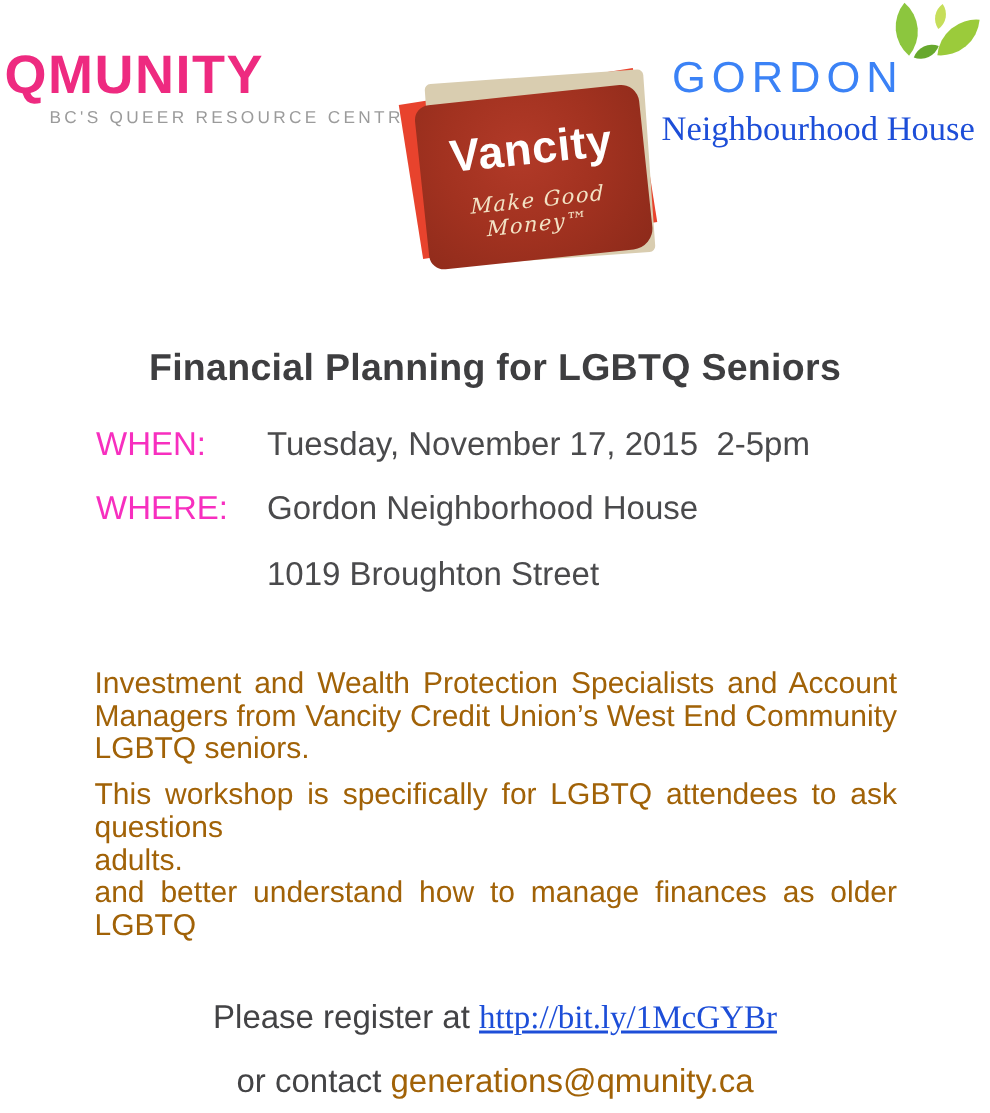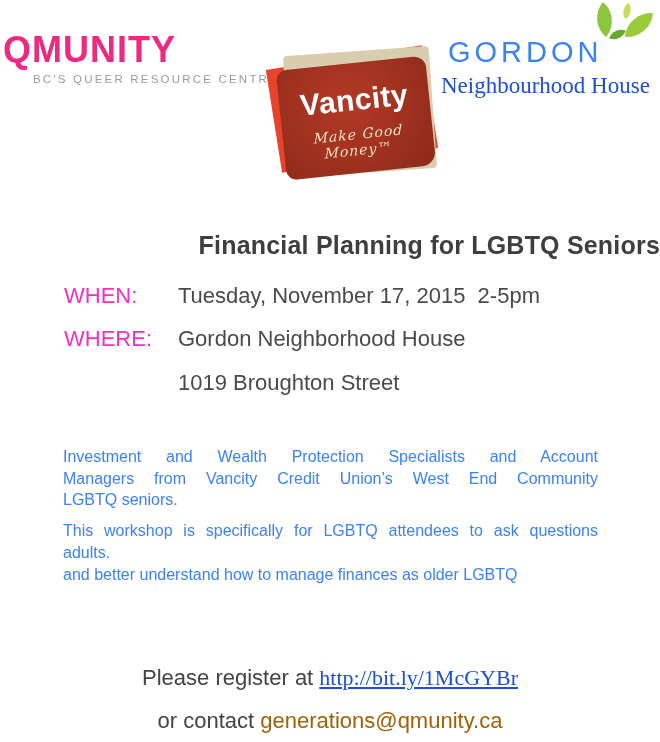--- a/index.html
+++ b/index.html
@@ -53,32 +53,32 @@
     font-family:"Liberation Serif", serif; font-size:23px; color:#1d4ed8; line-height:1;
   }
   .leaf { position:absolute; }
   .leaf-1 { left:152px; top:5px;  width:25px; height:25px; background:#8cc63e; border-radius:0 100% 0 100%; transform:rotate(40deg); }
   .leaf-2 { left:181px; top:3px;  width:12px; height:12px; background:#c6de5a; border-radius:0 100% 0 100%; transform:rotate(55deg); }
   .leaf-3 { left:186px; top:10px; width:26px; height:26px; background:#9bcb3b; border-radius:100% 0 100% 0; transform:rotate(5deg); }
   .leaf-4 { left:171px; top:26px; width:13px; height:13px; background:#67a82d; border-radius:100% 0 100% 0; transform:rotate(20deg); }
 
   
   .event-title {
-    position:absolute; left:0; top:231px; width:660px; text-align:right;
+    position:absolute; left:0; top:231px; width:660px; text-align:center;
     font-size:25px; font-weight:600; letter-spacing:0.2px; color:#3e3e40;
   }
   .info-line { position:absolute; left:64px; font-size:22px; color:#4a4a4c; white-space:pre; }
   .info-when  { top:283px; }
   .info-where { top:326px; }
   .info-label { display:inline-block; min-width:114px; color:#f72fbf; font-weight:400; }
   .info-address { position:absolute; left:178px; top:370px; font-size:22px; color:#4a4a4c; }
 
   
   .paragraphs { position:absolute; left:63px; top:446px; width:535px;
-    font-size:16px; line-height:21.7px; color:#3b82f6; }
+    font-size:20px; line-height:21.7px; color:#a16207; }
   .para { margin:0 0 9px 0; }
   .para .tline { text-align:justify; text-align-last:justify; white-space:pre-wrap; }
   .para .tline:last-child { text-align-last:left; }
 
   
   .footer-line { position:absolute; left:0; width:660px; text-align:center;
     font-size:22px; color:#434345; }
   .footer-register { top:665px; }
   .footer-contact  { top:708px; }
   .register-link { color:#1d4ed8; text-decoration:underline; cursor:pointer;font-family:Liberation Serif, serif; }

